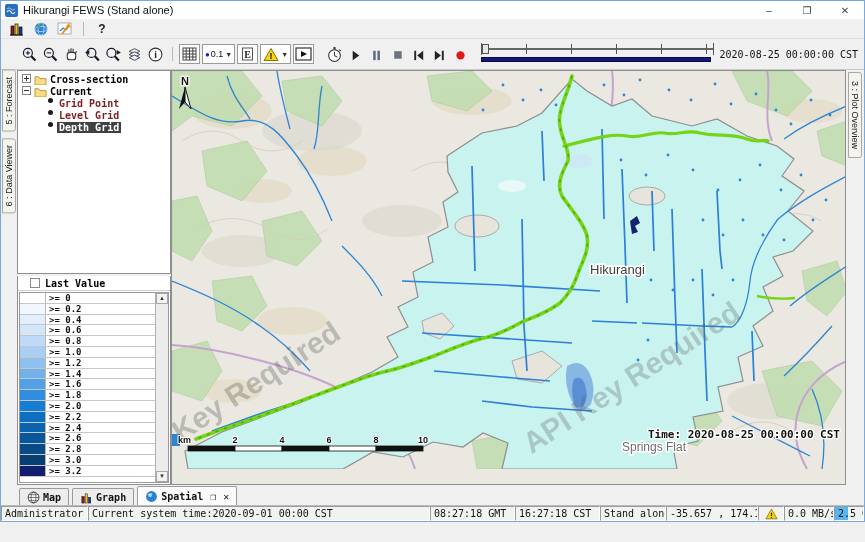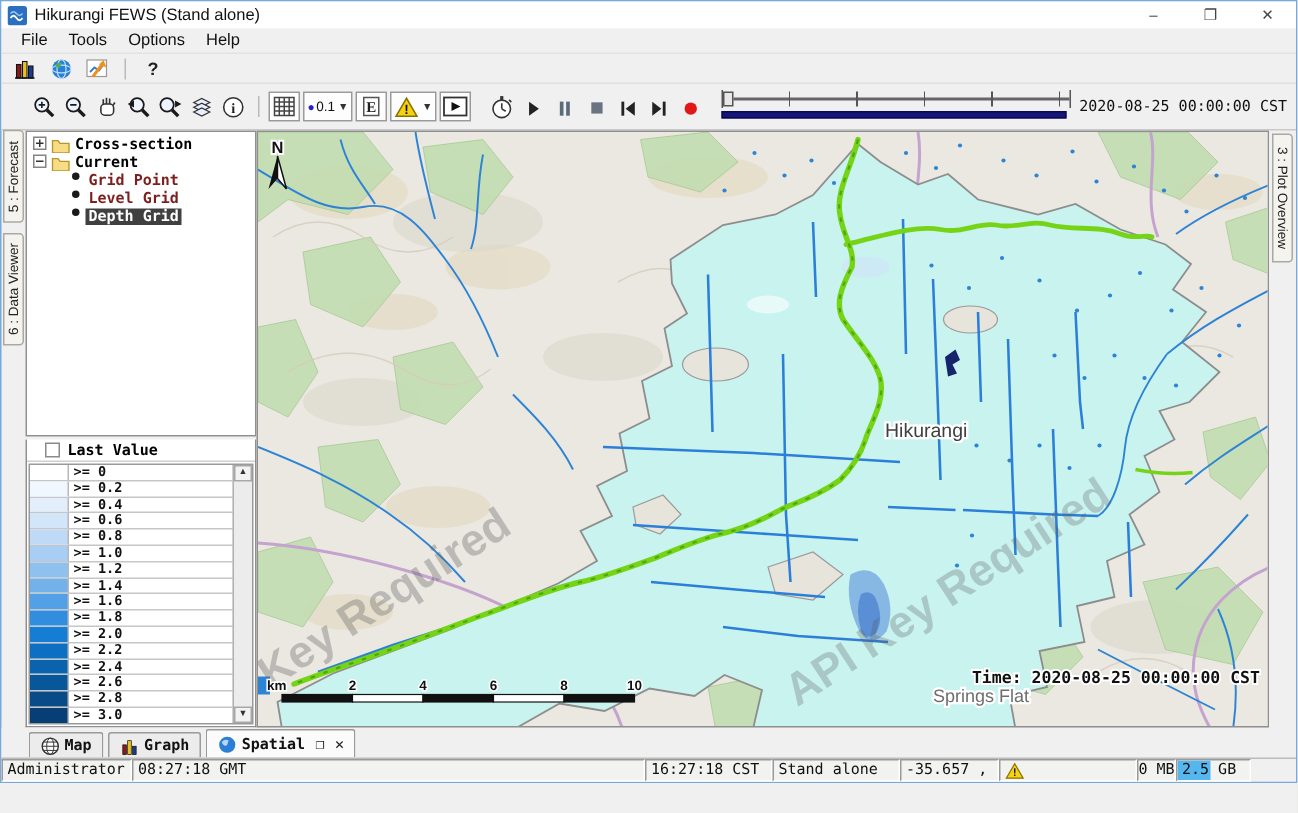--- a/index.html
+++ b/index.html
@@ -117,26 +117,20 @@
         <path d="M2,5 q2,-2.5 4,0 q2,2.5 4,0" stroke="#9cc8f0" fill="none" stroke-width="1"></path>
       </svg>
     <span class="ttl">Hikurangi FEWS  (Stand alone)</span>
     <div class="wbtns">
       <div class="wbtn">–</div>
       <div class="wbtn">❐</div>
       <div class="wbtn">✕</div>
     </div>
   </div>
 
-  <div class="menubar">
-    <span class="mi">File</span>
-    <span class="mi">Tools</span>
-    <span class="mi">Options</span>
-    <span class="mi">Help</span>
-  </div>
 
   <div class="tb1">
     <div class="tbtn">
       <svg width="16" height="16" viewBox="0 0 16 16">
           <rect x="2" y="5" width="3" height="9" fill="#8c1a10" stroke="#111" stroke-width=".7"></rect>
           <rect x="6" y="3" width="3" height="11" fill="#e8c020" stroke="#111" stroke-width=".7"></rect>
           <rect x="10" y="6" width="3" height="8" fill="#1a3a8c" stroke="#111" stroke-width=".7"></rect>
           <line x1="1" y1="14" x2="14" y2="14" stroke="#111"></line>
         </svg>
     </div>
@@ -650,20 +644,21 @@
         </svg>
       <span>Spatial</span>
       <span class="mini">❐</span>
       <span class="mini">✕</span>
     </div>
   </div>
 
 
   <div class="status">
     <div class="scell">Administrator</div>
+    <div class="scell">Current system time:2020-09-01 00:00 CST</div>
     <div class="scell">08:27:18 GMT</div>
     <div class="scell">16:27:18 CST</div>
     <div class="scell">Stand alone</div>
     <div class="scell">-35.657 , 174.199</div>
     <div class="scell">
       <svg width="13" height="12" viewBox="0 0 16 15">
           <polygon points="8,1.5 15,13.5 1,13.5" fill="#f6d210" stroke="#8a7200"></polygon>
           <text x="8" y="12" text-anchor="middle" font-size="9" font-weight="bold" fill="#111">!</text>
         </svg>
     </div>

